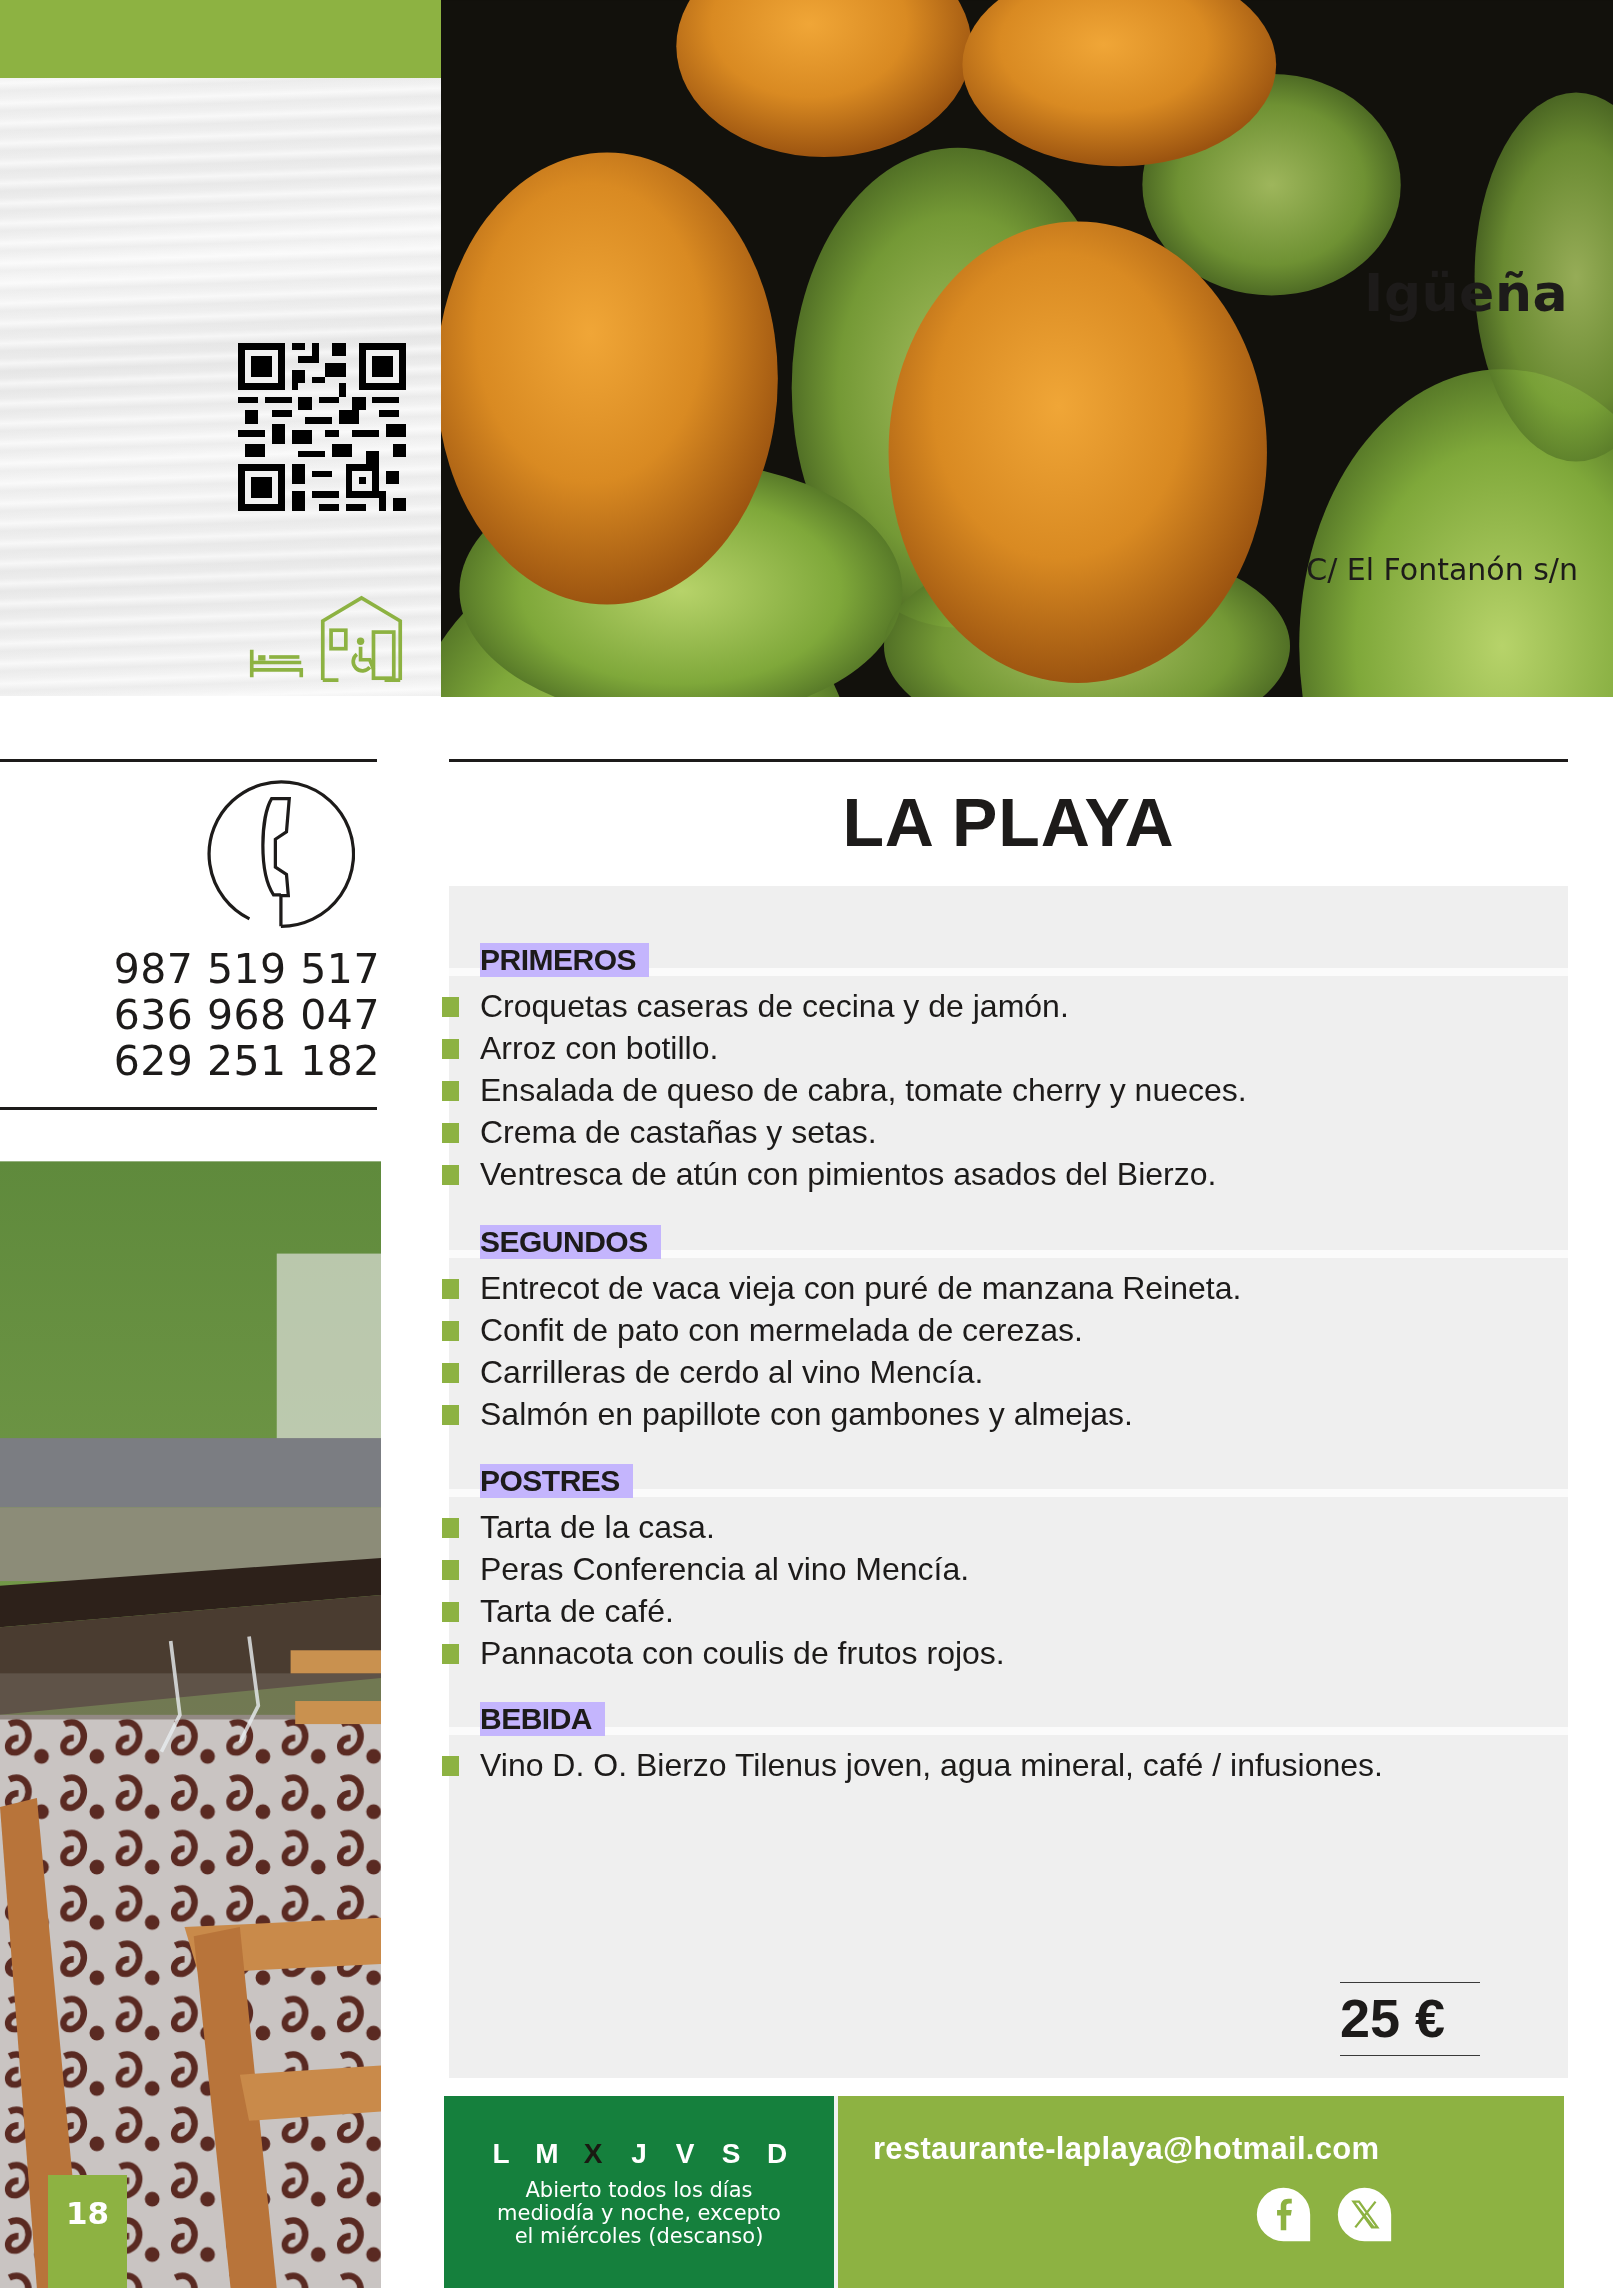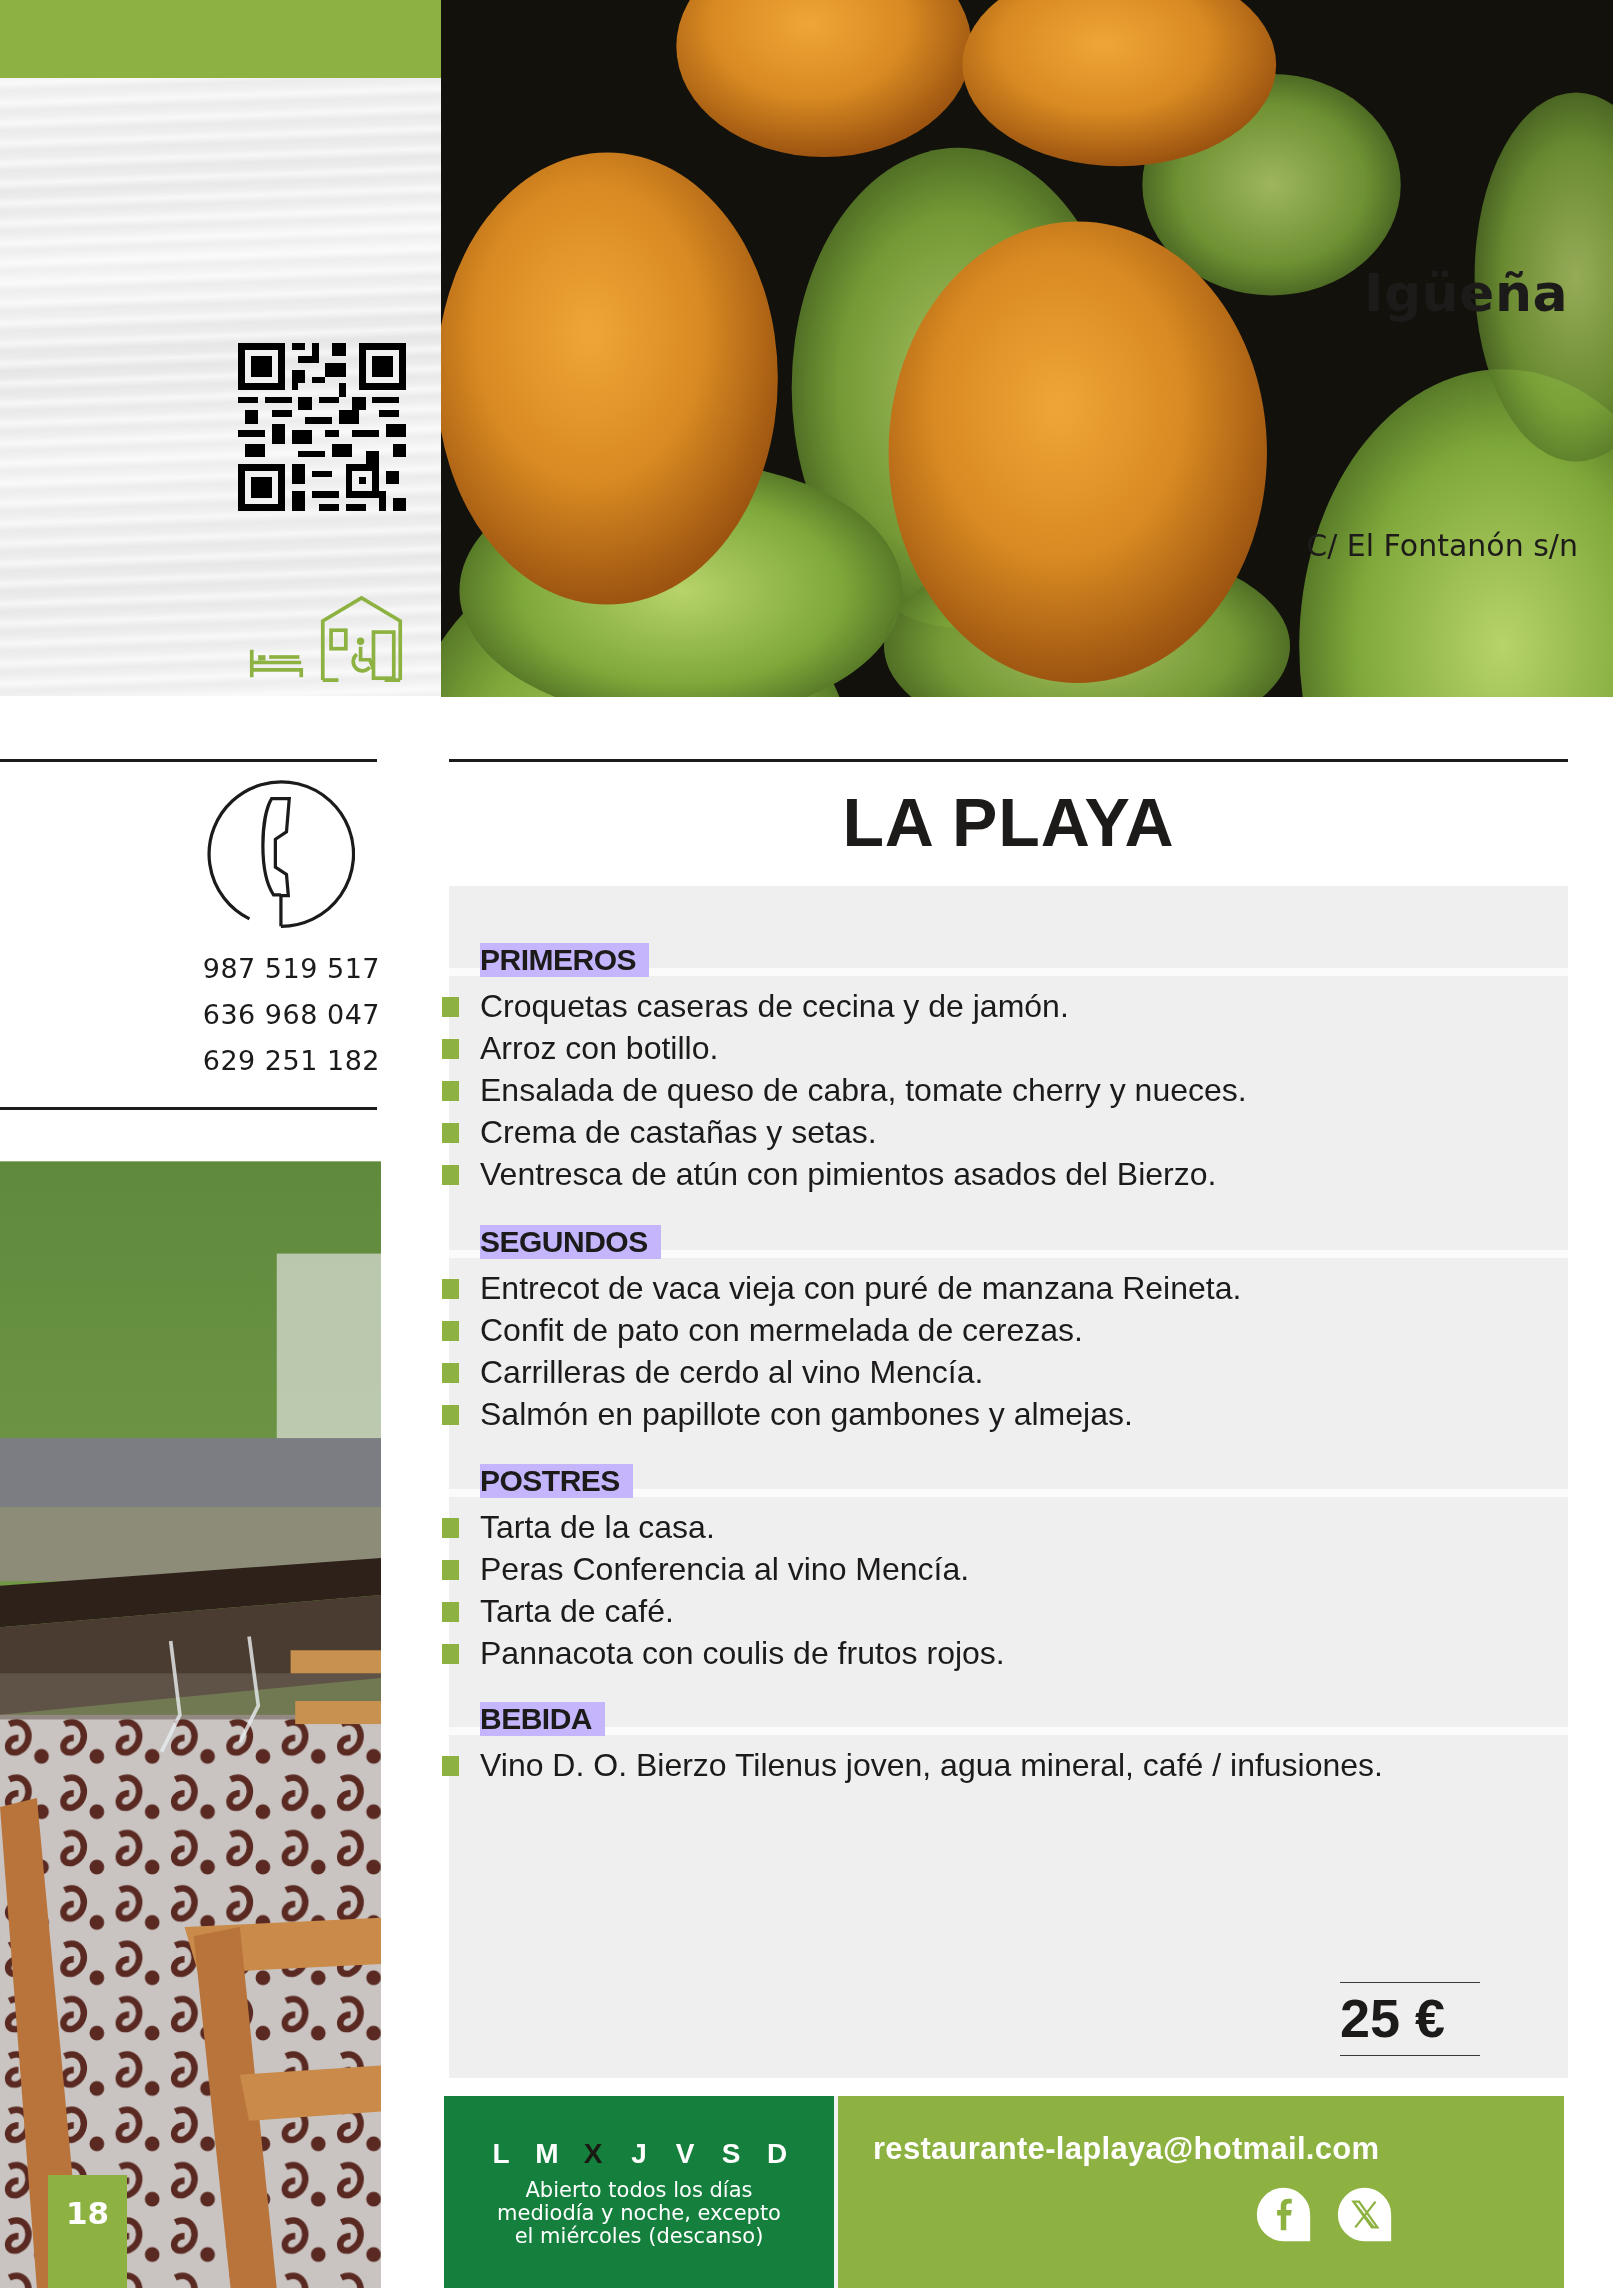--- a/index.html
+++ b/index.html
@@ -15,38 +15,38 @@
   .left-header::after {
     content: ""; position: absolute; inset: 0;
     background: repeating-linear-gradient(178deg, rgba(255,255,255,0.0) 0px, rgba(255,255,255,0.55) 5.5px, rgba(220,220,220,0.25) 13px, rgba(255,255,255,0) 20px);
   }
   .town-name {
     position: absolute; right: 45px; top: 263px; z-index: 2;
     font-size: 52px; font-weight: bold; letter-spacing: 0.5px; color: #1d1b1a;
   }
   .qr-code { position: absolute; left: 238px; top: 343px; width: 168px; height: 168px; z-index: 2; }
   .address {
-    position: absolute; right: 35px; top: 528px; z-index: 2;
+    position: absolute; right: 35px; top: 552px; z-index: 2;
     font-size: 30px; color: #1d1b1a;
   }
   .icon-bed { position: absolute; left: 249px; top: 646px; width: 55px; height: 33px; z-index: 2; }
   .icon-accessible { position: absolute; left: 320px; top: 595px; width: 83px; height: 88px; z-index: 2; }
 
   
   .hero-photo {
     position: absolute; left: 441px; top: 0; width: 1172px; height: 697px; overflow: hidden;
     background: #15140f;
   }
 
   
   .rule { position: absolute; height: 2.8px; background: #1d1b1a; }
   .phone-icon { position: absolute; left: 205px; top: 780px; width: 150px; height: 150px; }
   .phones {
     position: absolute; right: 1233px; top: 946px; text-align: right;
-    font-size: 27px; line-height: 46px; color: #1d1b1a; letter-spacing: 0.5px;
+    font-size: 41px; line-height: 46px; color: #1d1b1a; letter-spacing: 0.5px;
   }
   .phones div { white-space: nowrap; }
 
   
   .side-photo { position: absolute; left: 0; top: 1161px; width: 381px; height: 1128px; overflow: hidden; }
   .page-number {
     position: absolute; left: 48px; top: 2175px; width: 79px; height: 114px;
     background: #8db242; color: #ffffff; font-size: 31px; font-weight: bold;
     text-align: center; padding-top: 20px;
   }

